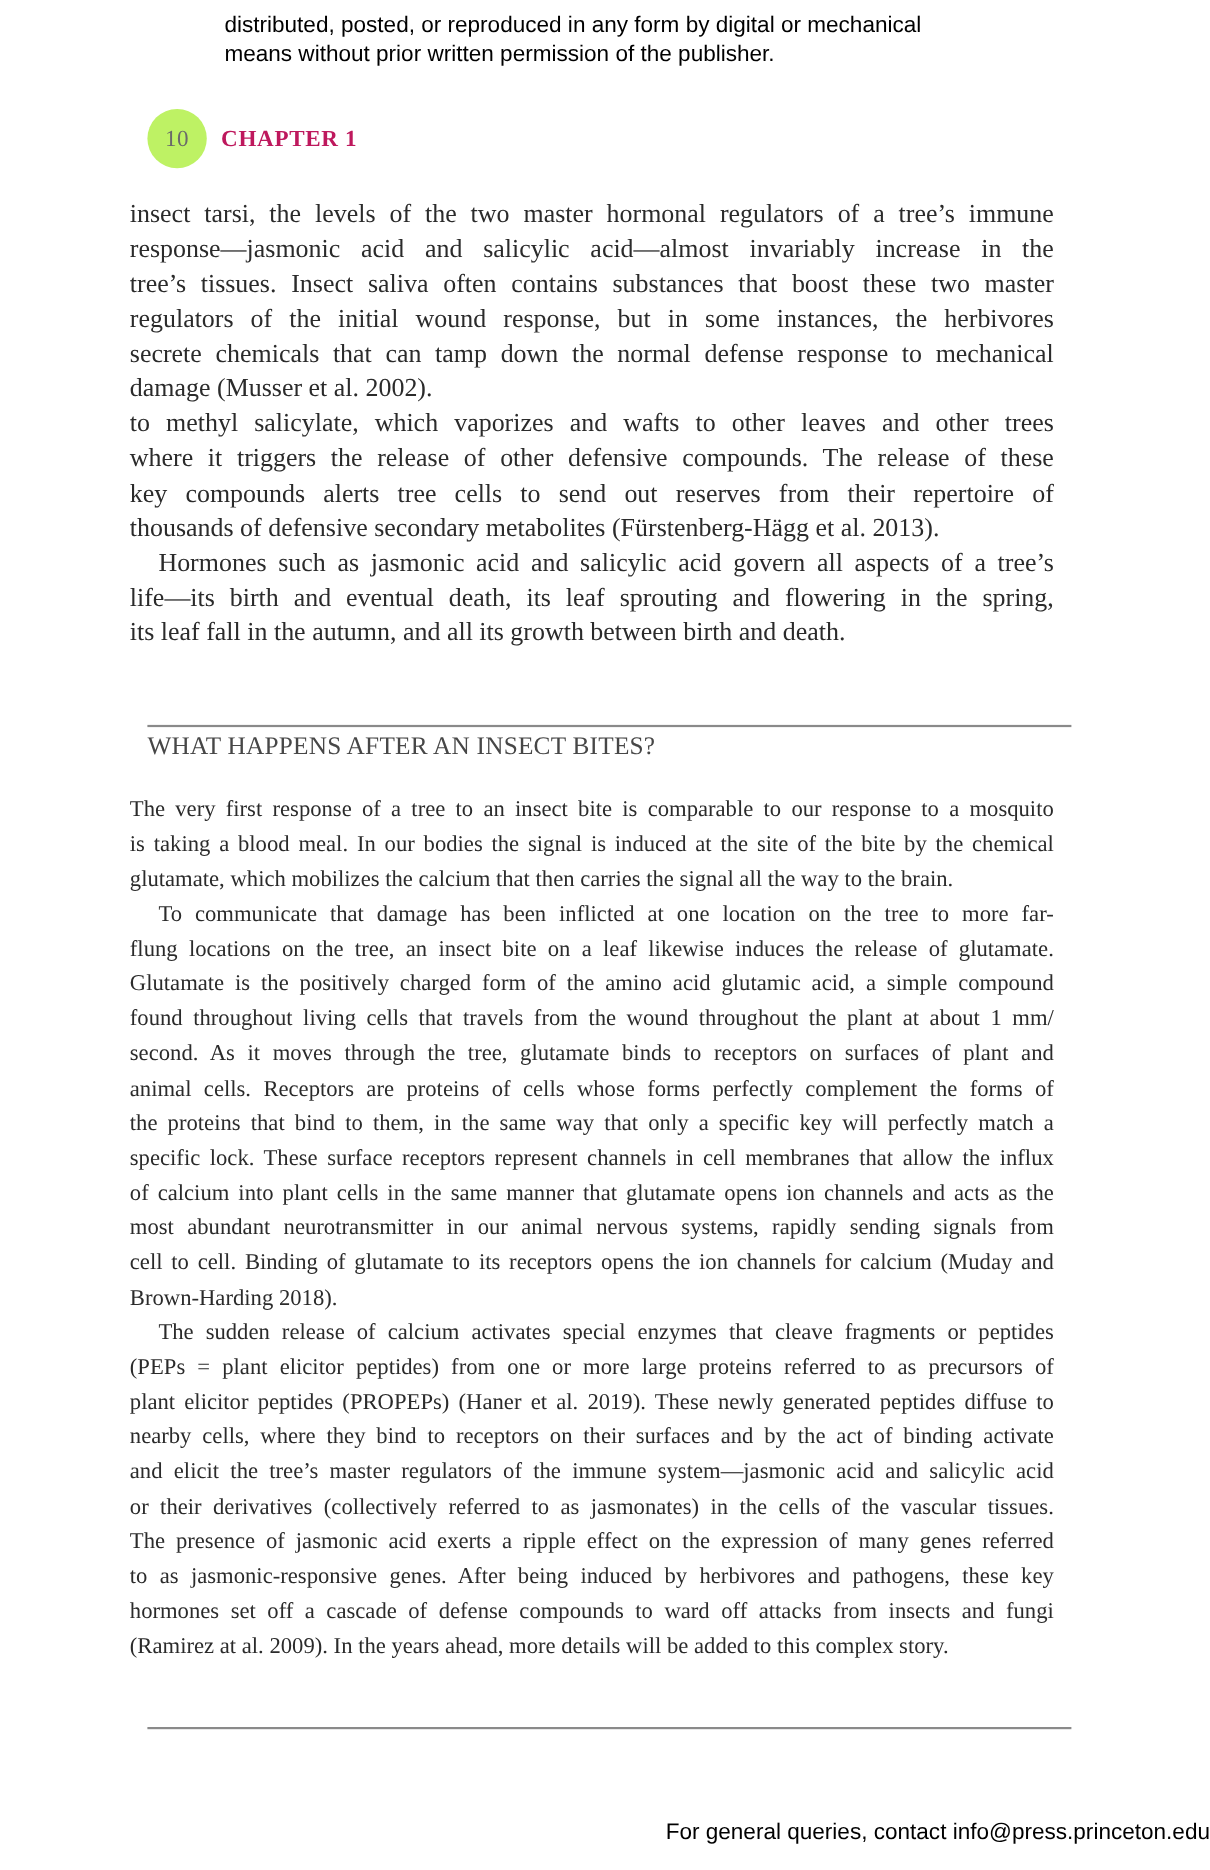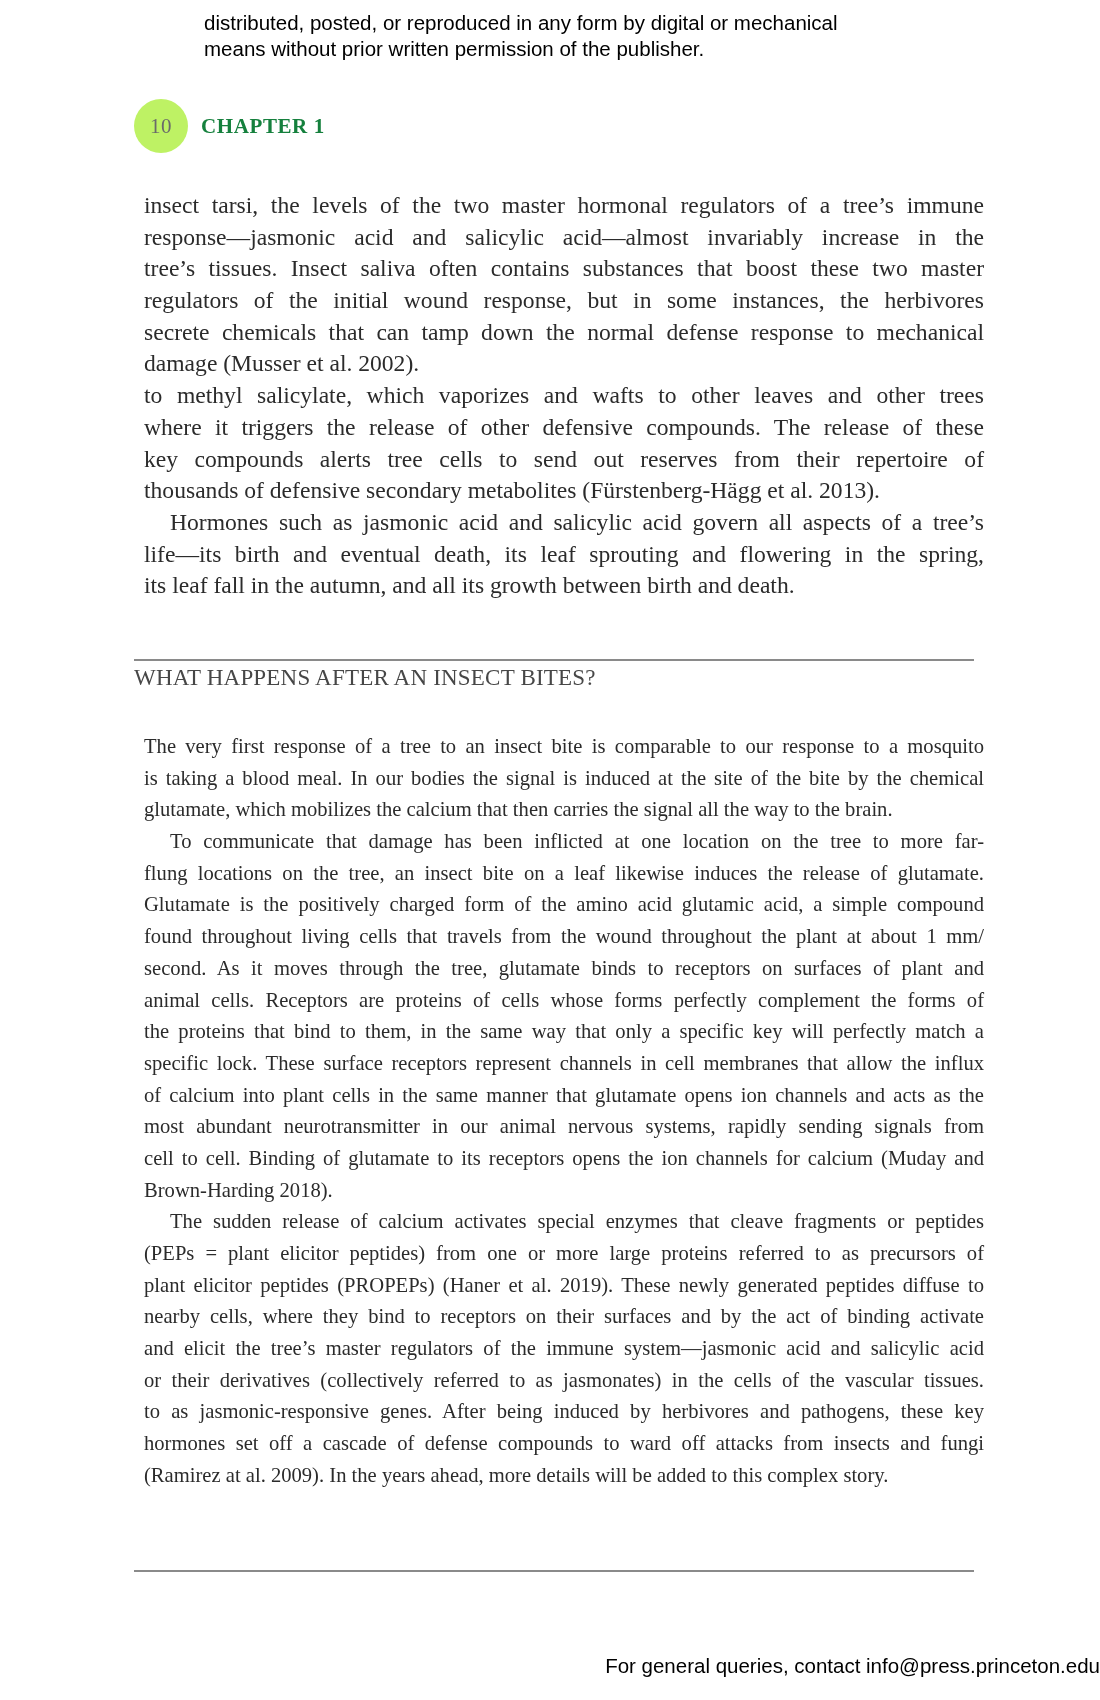--- a/index.html
+++ b/index.html
@@ -13,22 +13,22 @@
     font-family: "Liberation Sans", "DejaVu Sans", sans-serif;
     font-size: 20.5px; line-height: 26px; color: #000;
   }
   .copyright .ln { display: block; white-space: nowrap; }
   .running-head { position: absolute; left: 134px; top: 99px; height: 54px; display: flex; align-items: center; }
   .folio {
     width: 54px; height: 54px; border-radius: 50%; background: #bef264;
     display: flex; align-items: center; justify-content: center;
     font-size: 21px; color: #6a6a6a; letter-spacing: 0.5px;
   }
-  .chapter-label { margin-left: 13px; font-size: 21px; color: #15803d; letter-spacing: 0.6px; font-weight: bold; }
-  .block { position: absolute; left: 144px; width: 840px; margin-top: 10px; }
+  .chapter-label { margin-left: 13px; font-size: 21px; color: #be185d; letter-spacing: 0.6px; font-weight: bold; }
+  .block { position: absolute; left: 118px; width: 840px; }
   .line {
     display: block; height: 31.7px; line-height: 31.7px;
     text-align: justify; text-align-last: justify; white-space: nowrap;
   }
   .line.last { text-align-last: left; }
   .line.indent { padding-left: 26px; }
   .s1 { font-size: 23.6px; color: #2b2b2b; }
   .s2 { font-size: 20.6px; color: #2b2b2b; }
   .s2 .line.indent { padding-left: 26px; }
   .rule { position: absolute; left: 134px; width: 840px; height: 0; border-top: 2px solid #8a8a8a; }
@@ -102,20 +102,21 @@
       <span class="line">cell to cell. Binding of glutamate to its receptors opens the ion channels for calcium (Muday and</span>
       <span class="line last">Brown-Harding 2018).</span>
     </div>
     <div>
       <span class="line indent">The sudden release of calcium activates special enzymes that cleave fragments or peptides</span>
       <span class="line">(PEPs = plant elicitor peptides) from one or more large proteins referred to as precursors of</span>
       <span class="line">plant elicitor peptides (PROPEPs) (Haner et al. 2019). These newly generated peptides diffuse to</span>
       <span class="line">nearby cells, where they bind to receptors on their surfaces and by the act of binding activate</span>
       <span class="line">and elicit the tree’s master regulators of the immune system—jasmonic acid and salicylic acid</span>
       <span class="line">or their derivatives (collectively referred to as jasmonates) in the cells of the vascular tissues.</span>
+      <span class="line">The presence of jasmonic acid exerts a ripple effect on the expression of many genes referred</span>
       <span class="line">to as jasmonic-responsive genes. After being induced by herbivores and pathogens, these key</span>
       <span class="line">hormones set off a cascade of defense compounds to ward off attacks from insects and fungi</span>
       <span class="line last">(Ramirez at al. 2009). In the years ahead, more details will be added to this complex story.</span>
     </div>
   </div>
 
 <div class="rule" style="top:1570px;"></div>
 
 <div class="footer">For general queries, contact info@press.princeton.edu</div>
 

